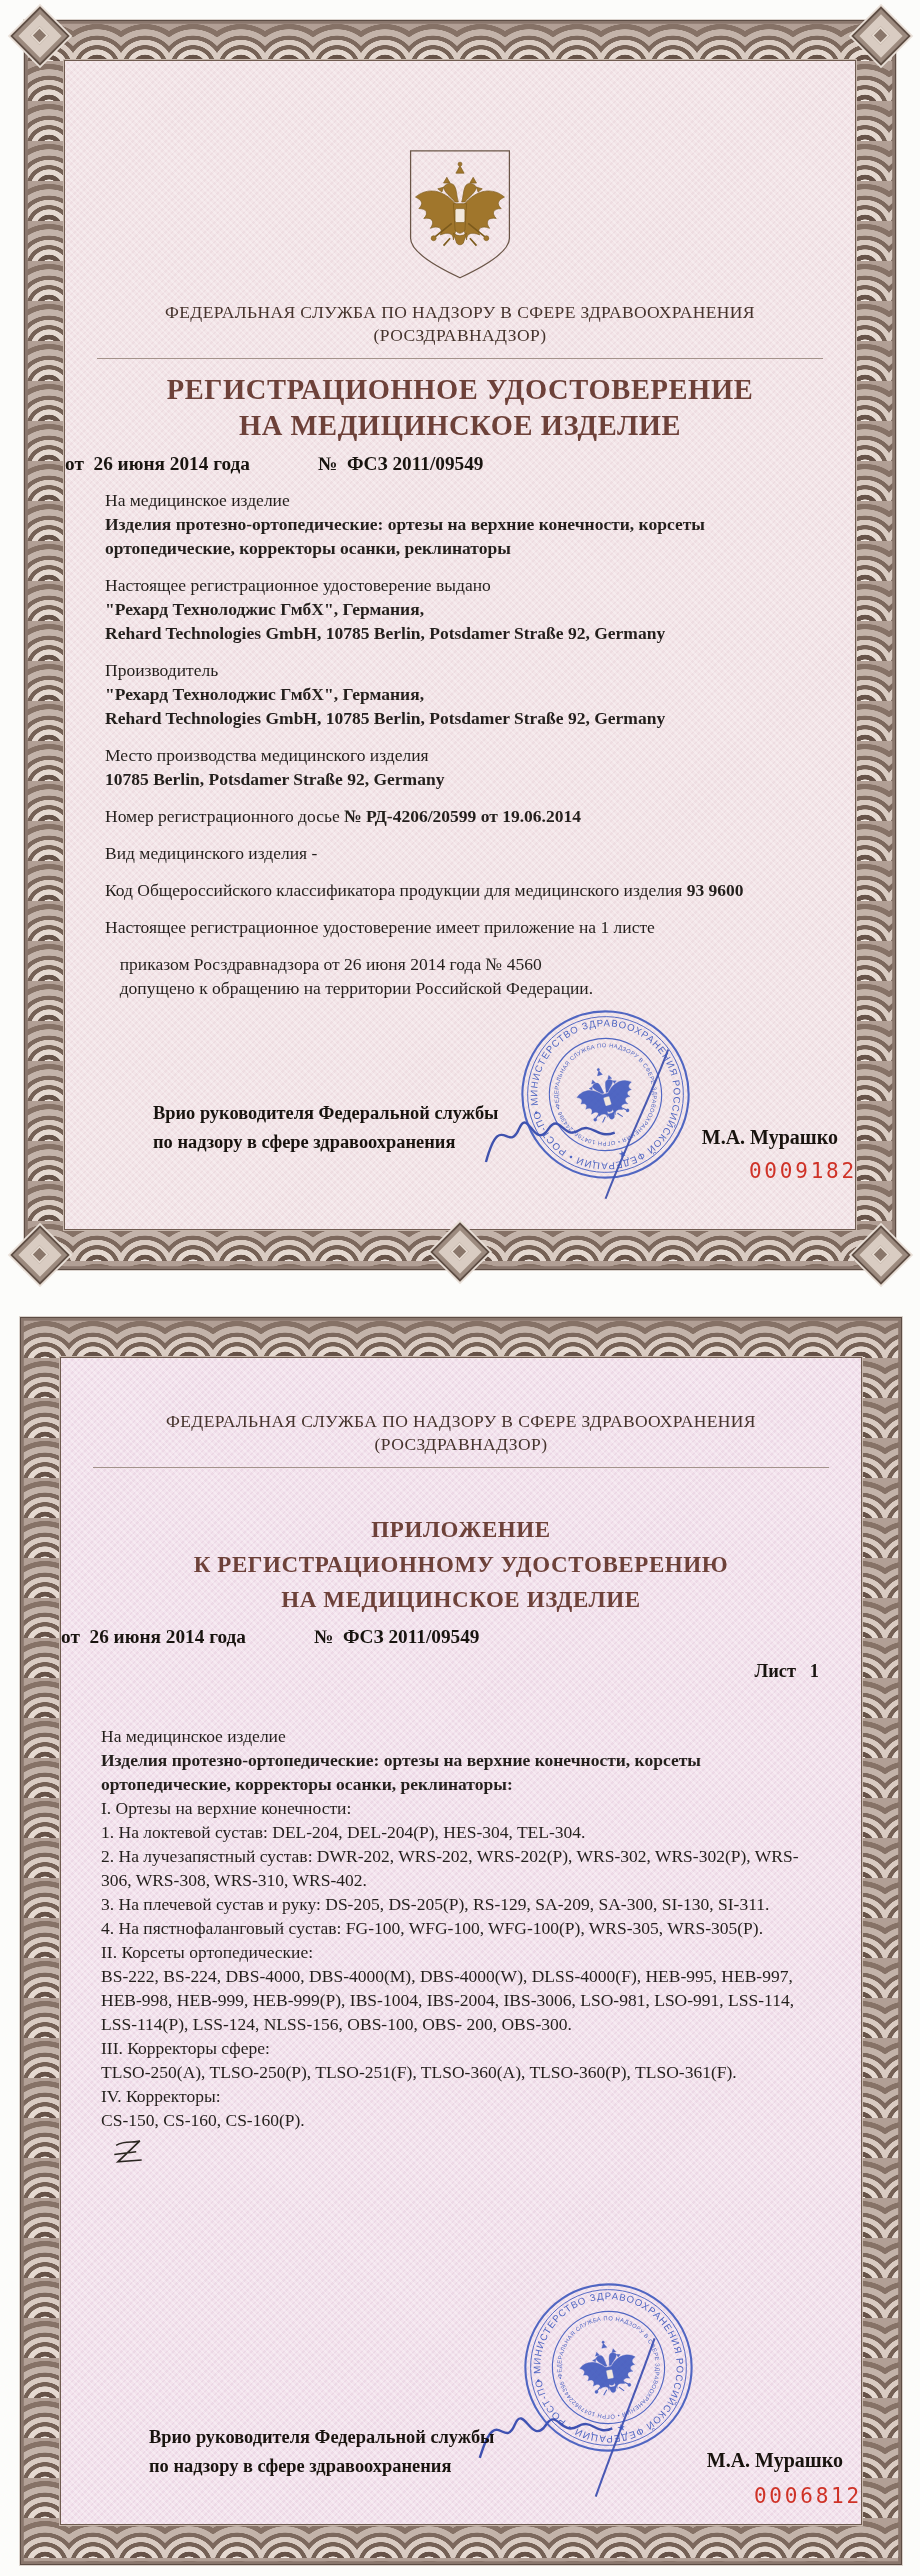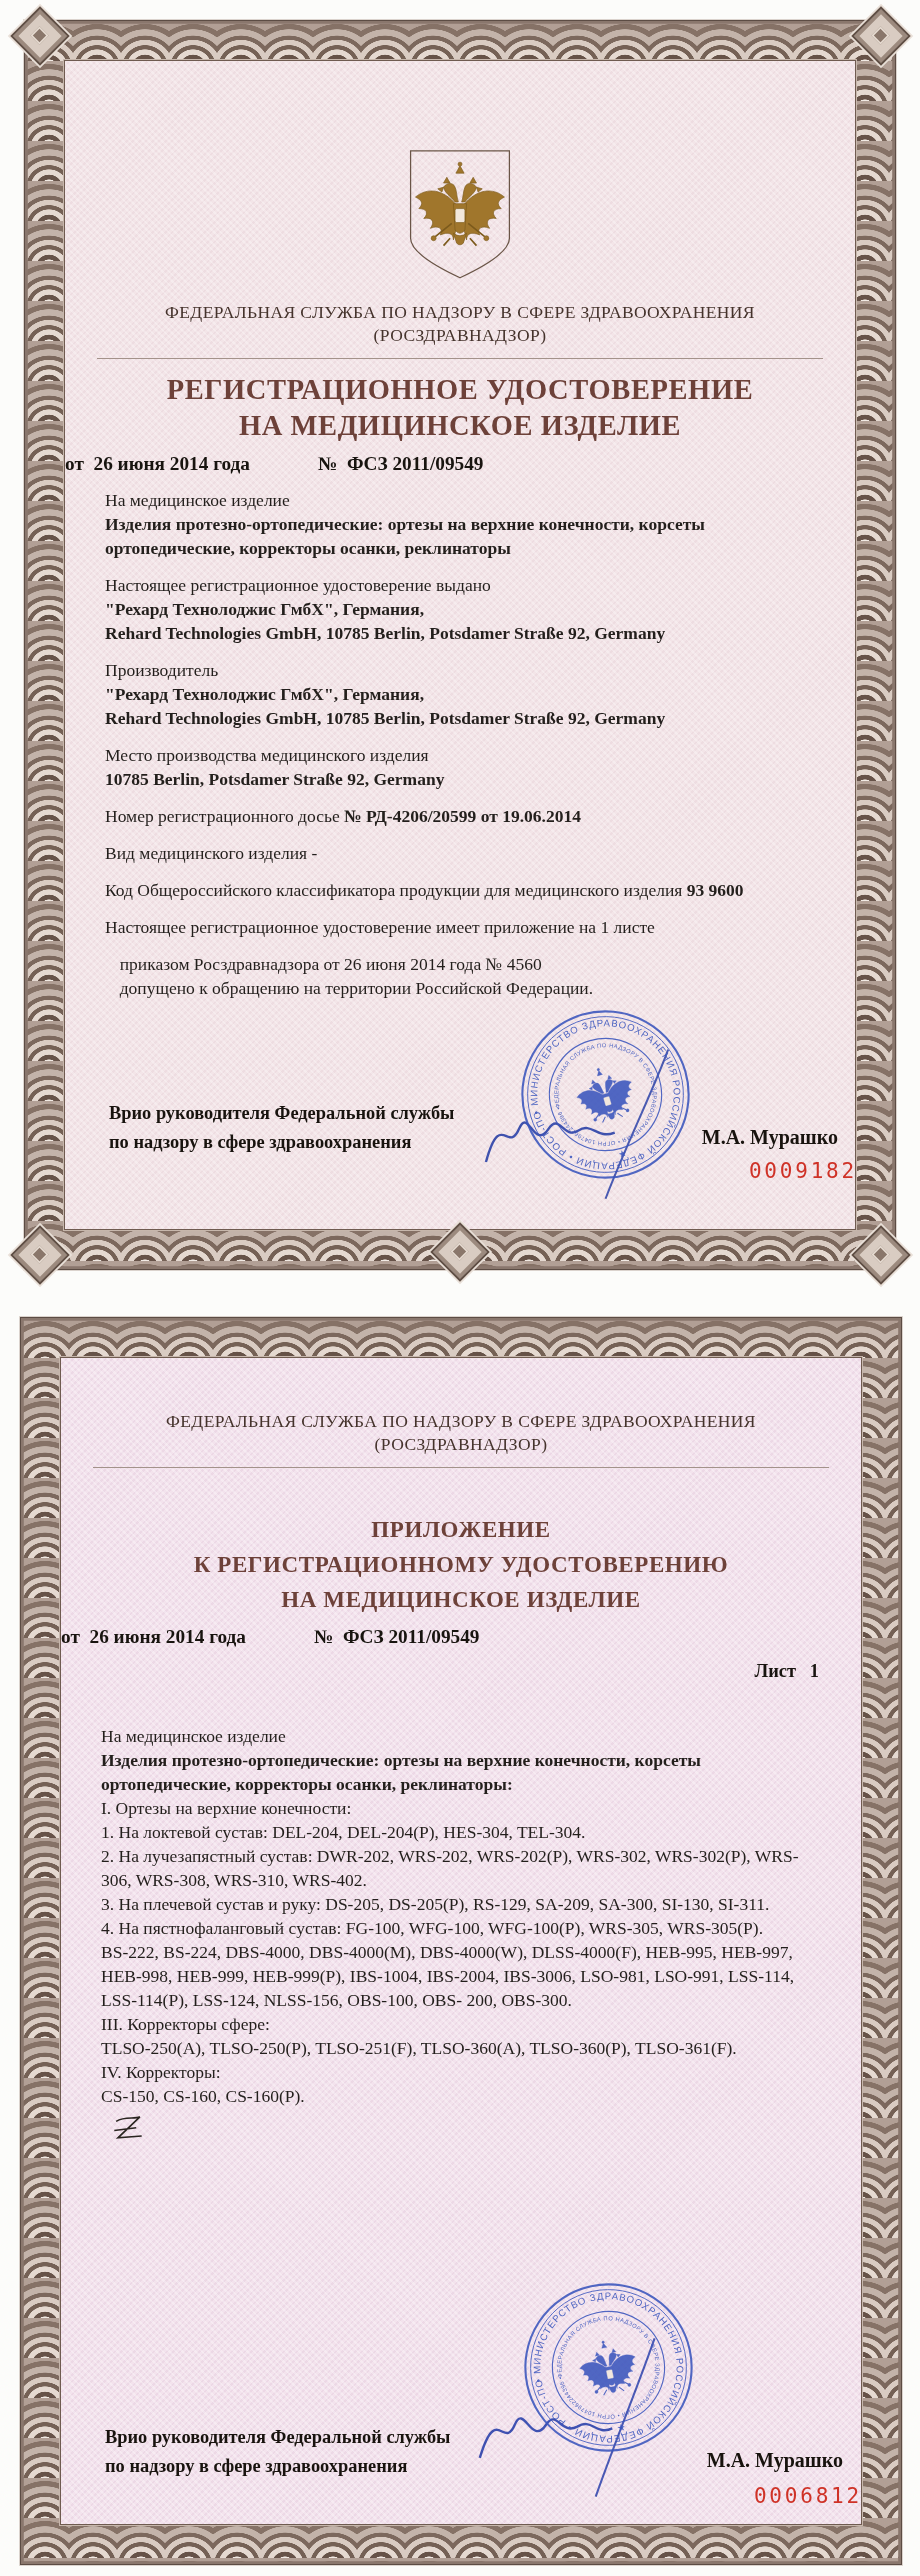--- a/index.html
+++ b/index.html
@@ -56,21 +56,21 @@
   
   .body-text{margin:13px 40px 0;font-size:17.5px;line-height:24px;}
   .body-text p{margin:0;white-space:pre-wrap;}
   .b{font-weight:bold;}
   .mt-lg{margin-top:13px !important;}
   .indent{padding-left:14.7px;}
   .body-2{margin:42px 40px 0;}
 
   
   .sign{position:absolute;left:0;top:0;width:100%;height:100%;pointer-events:none;}
-  .role{position:absolute;font-weight:bold;font-size:18.4px;line-height:29px;color:#18130e;}
+  .role{position:absolute;font-weight:bold;font-size:18.4px;line-height:29px;color:#18130e;margin-left:44px;}
   .sig-name{position:absolute;font-weight:bold;font-size:20px;color:#18130e;text-align:right;}
   .serial{position:absolute;font-size:21px;color:#cf3227;font-family:"DejaVu Sans Mono", monospace;
     letter-spacing:2.8px;text-align:right;}
   .stamp-box{position:absolute;width:175px;height:175px;opacity:.88;}
   .stamp-ring{font-family:"Liberation Sans", sans-serif;fill:#3a55bd;letter-spacing:1.1px;}
   .stamp-ring-in{font-family:"Liberation Sans", sans-serif;fill:#3a55bd;letter-spacing:.5px;}
   .sig-svg{position:absolute;mix-blend-mode:multiply;}
   .zmark{margin:3.7px 0 0 5.5px;display:block;}
 </style>
 </head>
@@ -204,20 +204,21 @@
       <div class="sheet-row keep">Лист   1</div>
 
       <div class="body-text body-2">
         <p>На медицинское изделие</p>
         <p class="b">Изделия протезно-ортопедические: ортезы на верхние конечности, корсеты ортопедические, корректоры осанки, реклинаторы:</p>
         <p>I. Ортезы на верхние конечности:</p>
         <p>1. На локтевой сустав: DEL-204, DEL-204(P), HES-304, TEL-304.</p>
         <p>2. На лучезапястный сустав: DWR-202, WRS-202, WRS-202(P), WRS-302, WRS-302(P), WRS-306, WRS-308, WRS-310, WRS-402.</p>
         <p>3. На плечевой сустав и руку: DS-205, DS-205(P), RS-129, SA-209, SA-300, SI-130, SI-311.</p>
         <p>4. На пястнофаланговый сустав: FG-100, WFG-100, WFG-100(P), WRS-305, WRS-305(P).</p>
+        <p>II. Корсеты ортопедические:</p>
         <p>BS-222, BS-224, DBS-4000, DBS-4000(M), DBS-4000(W), DLSS-4000(F), HEB-995, HEB-997, HEB-998, HEB-999, HEB-999(P), IBS-1004, IBS-2004, IBS-3006, LSO-981, LSO-991, LSS-114, LSS-114(P), LSS-124, NLSS-156, OBS-100, OBS- 200, OBS-300.</p>
         <p>III. Корректоры сфере:</p>
         <p>TLSO-250(A), TLSO-250(P), TLSO-251(F), TLSO-360(A), TLSO-360(P), TLSO-361(F).</p>
         <p>IV. Корректоры:</p>
         <p>CS-150, CS-160, CS-160(P).</p>
         <svg class="zmark" width="42" height="37" viewBox="0 0 46 40">
           <path d="M10 10 C20 4 30 8 36 5 L12 28 L38 26 M8 20 L32 17" fill="none" stroke="#2a2520" stroke-width="1.8"></path>
         </svg>
       </div>
 

